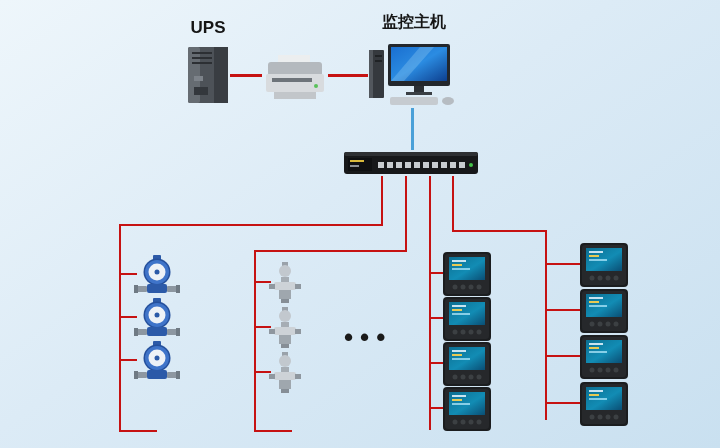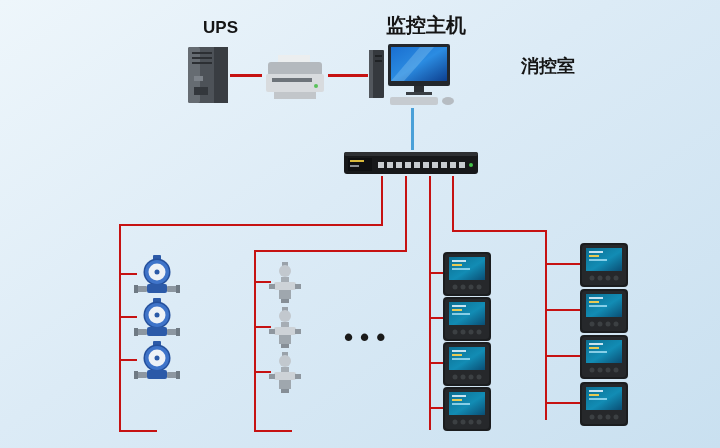--- a/index.html
+++ b/index.html
@@ -41,23 +41,22 @@
     <linearGradient id="pm" x1="0" y1="0" x2="1" y2="1">
       <stop offset="0" stop-color="#0c6f92"></stop>
       <stop offset="0.55" stop-color="#128cb4"></stop>
       <stop offset="1" stop-color="#0a4e74"></stop>
     </linearGradient>
   </defs>
 </svg>
 
 <div class="canvas">
 
-  <div class="lbl" style="left:178px;top:18px;width:60px;font-size:17px;text-align:right;">UPS</div>
-  <div class="lbl" style="left:382px;top:12px;width:88px;font-size:20px;">监控主机</div>
-  <div class="lbl" style="left:506px;top:54px;width:84px;font-size:18px;">消控室</div>
+  <div class="lbl" style="left:178px;top:18px;width:60px;font-size:17px;">UPS</div>
+  <div class="lbl" style="left:370px;top:12px;width:88px;font-size:16px;">监控主机</div>
   <div class="dots" style="left:344px;top:322px;">•••</div>
 
   <div class="cable" style="left:230px;top:74px;width:32px;height:3px;"></div>
   <div class="cable" style="left:328px;top:74px;width:40px;height:3px;"></div>
   <div class="cable blue" style="left:411px;top:108px;width:3px;height:42px;"></div>
 
   <div class="cable" style="left:381px;top:176px;width:2px;height:50px;"></div>
   <div class="cable" style="left:405px;top:176px;width:2px;height:76px;"></div>
   <div class="cable" style="left:429px;top:176px;width:2px;height:254px;"></div>
   <div class="cable" style="left:452px;top:176px;width:2px;height:56px;"></div>

